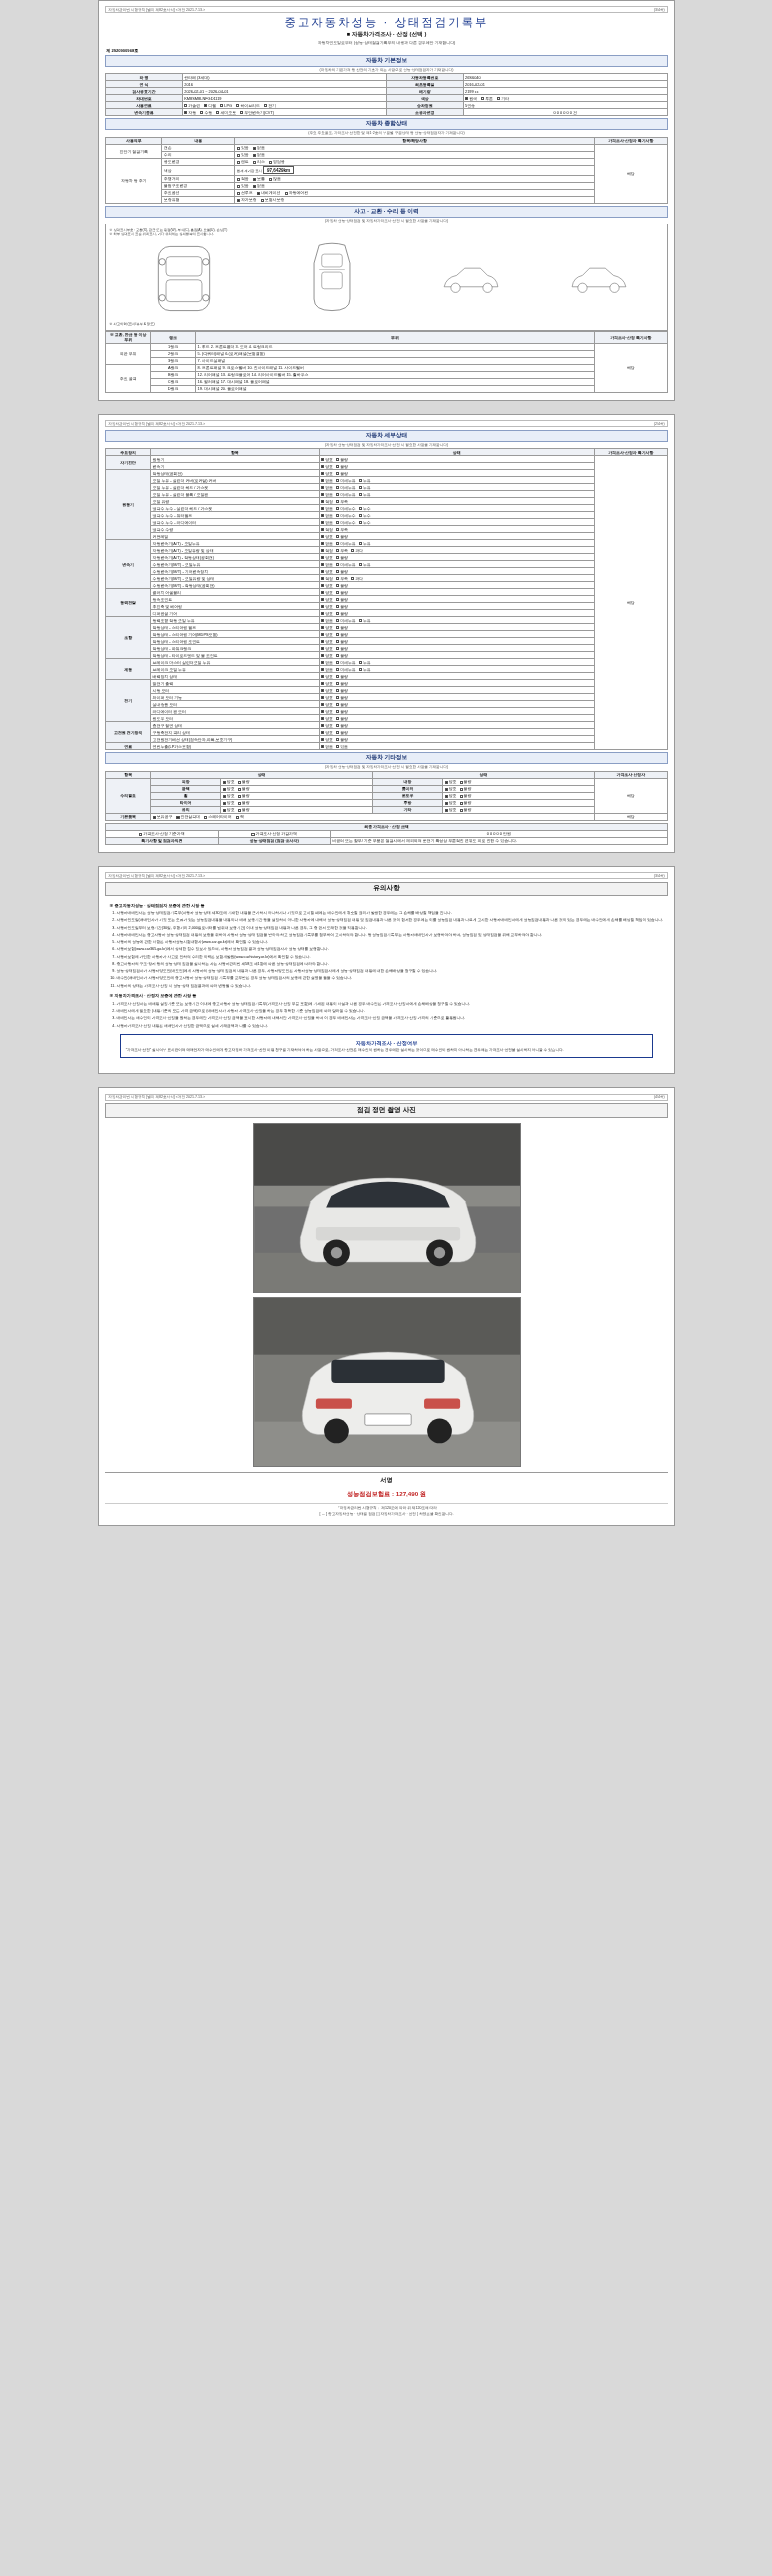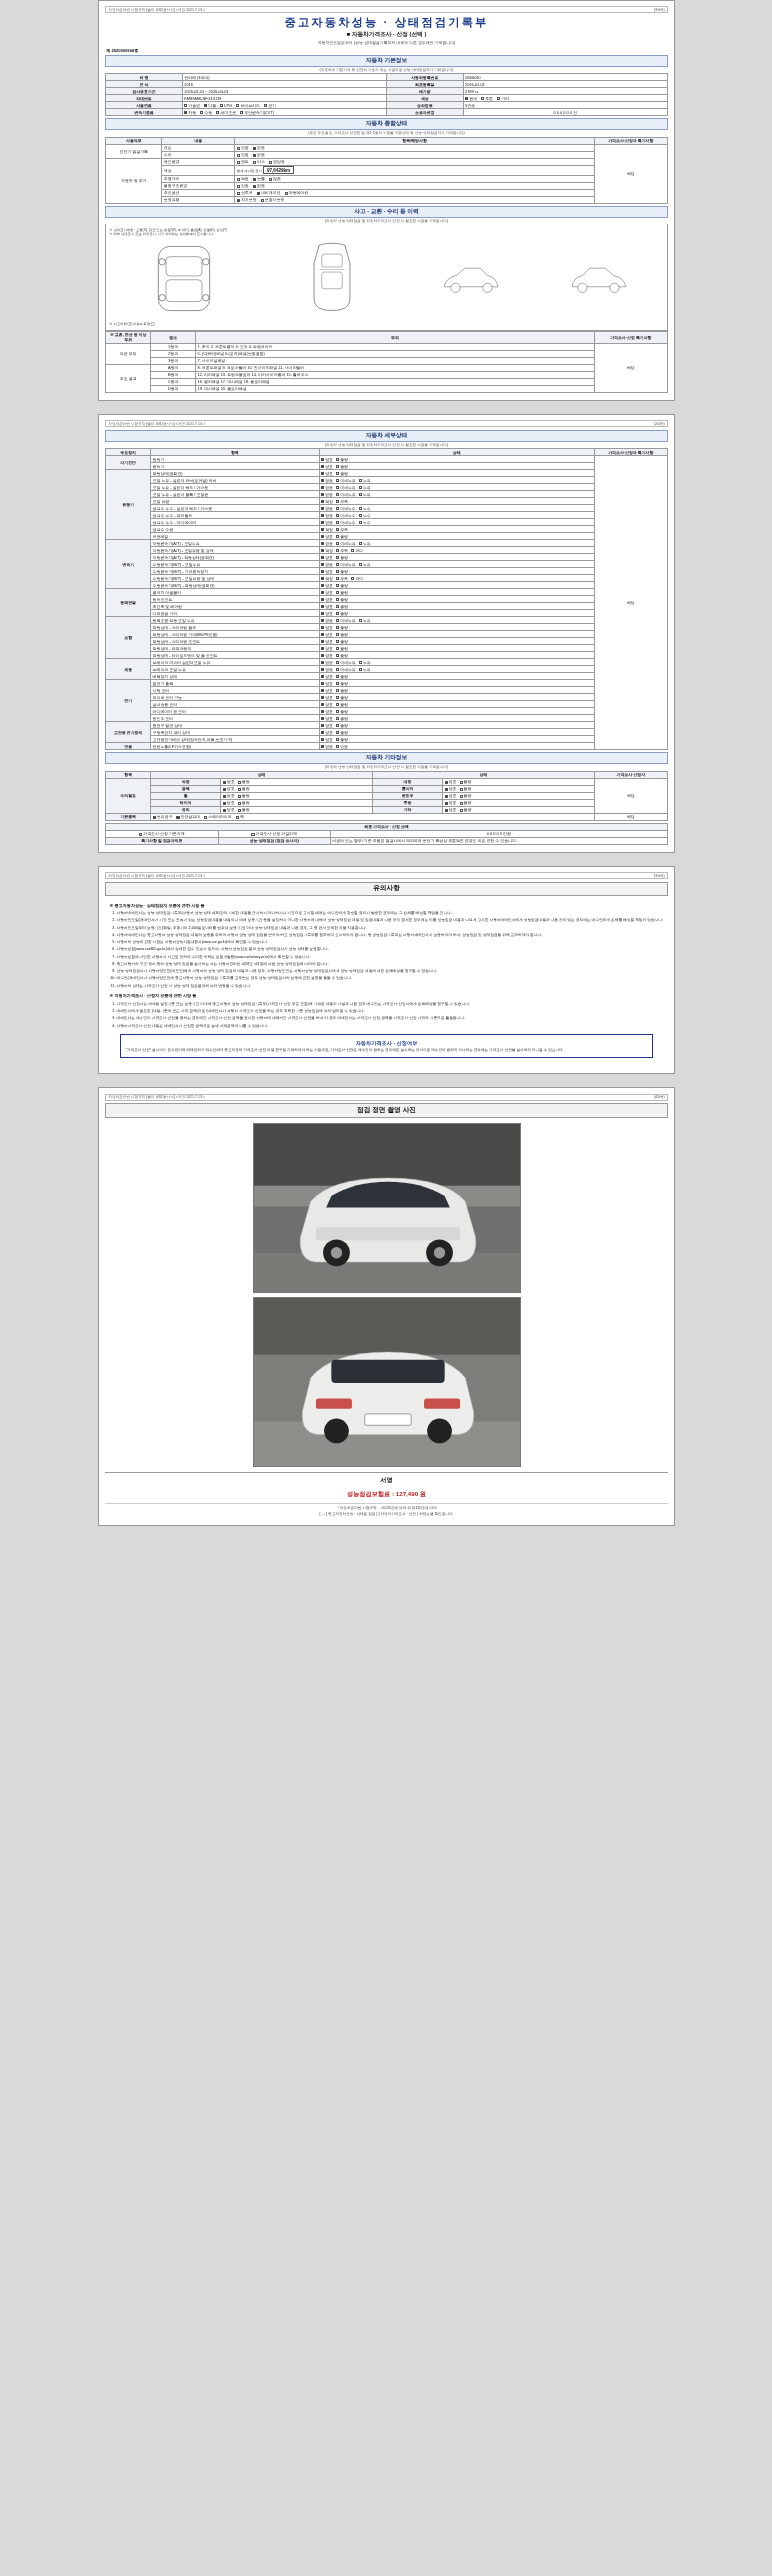--- a/index.html
+++ b/index.html
@@ -17,21 +17,21 @@
     background:#fff;
     border:0.5px solid #999;
     padding:5.2px 6.2px 7.2px 6.2px;
     position:relative;
   }
   .page-top-note {
     font-size:3.6px; color:#555; display:flex; justify-content:space-between;
     border:0.5px solid #bbb; padding:0.5px 2.1px; margin-bottom:2.1px;
   }
   .doc-title {
-    text-align:center; font-size:11.3px; font-weight:bold; letter-spacing:2.1px;
+    text-align:center; font-size:11.3px; font-weight:normal; letter-spacing:2.1px;
     color:#1b3a8f; margin:1px 0 1px 0;
   }
   .doc-sub {
     text-align:center; font-size:5.7px; font-weight:bold; margin-bottom:1px;
   }
   .doc-sub2 {
     text-align:center; font-size:3.9px; color:#333; line-height:1.5; margin-bottom:2.1px;
   }
   .doc-num { font-size:4.1px; font-weight:bold; margin:1px 0 1.5px 1px; }
   .sect-bar {

